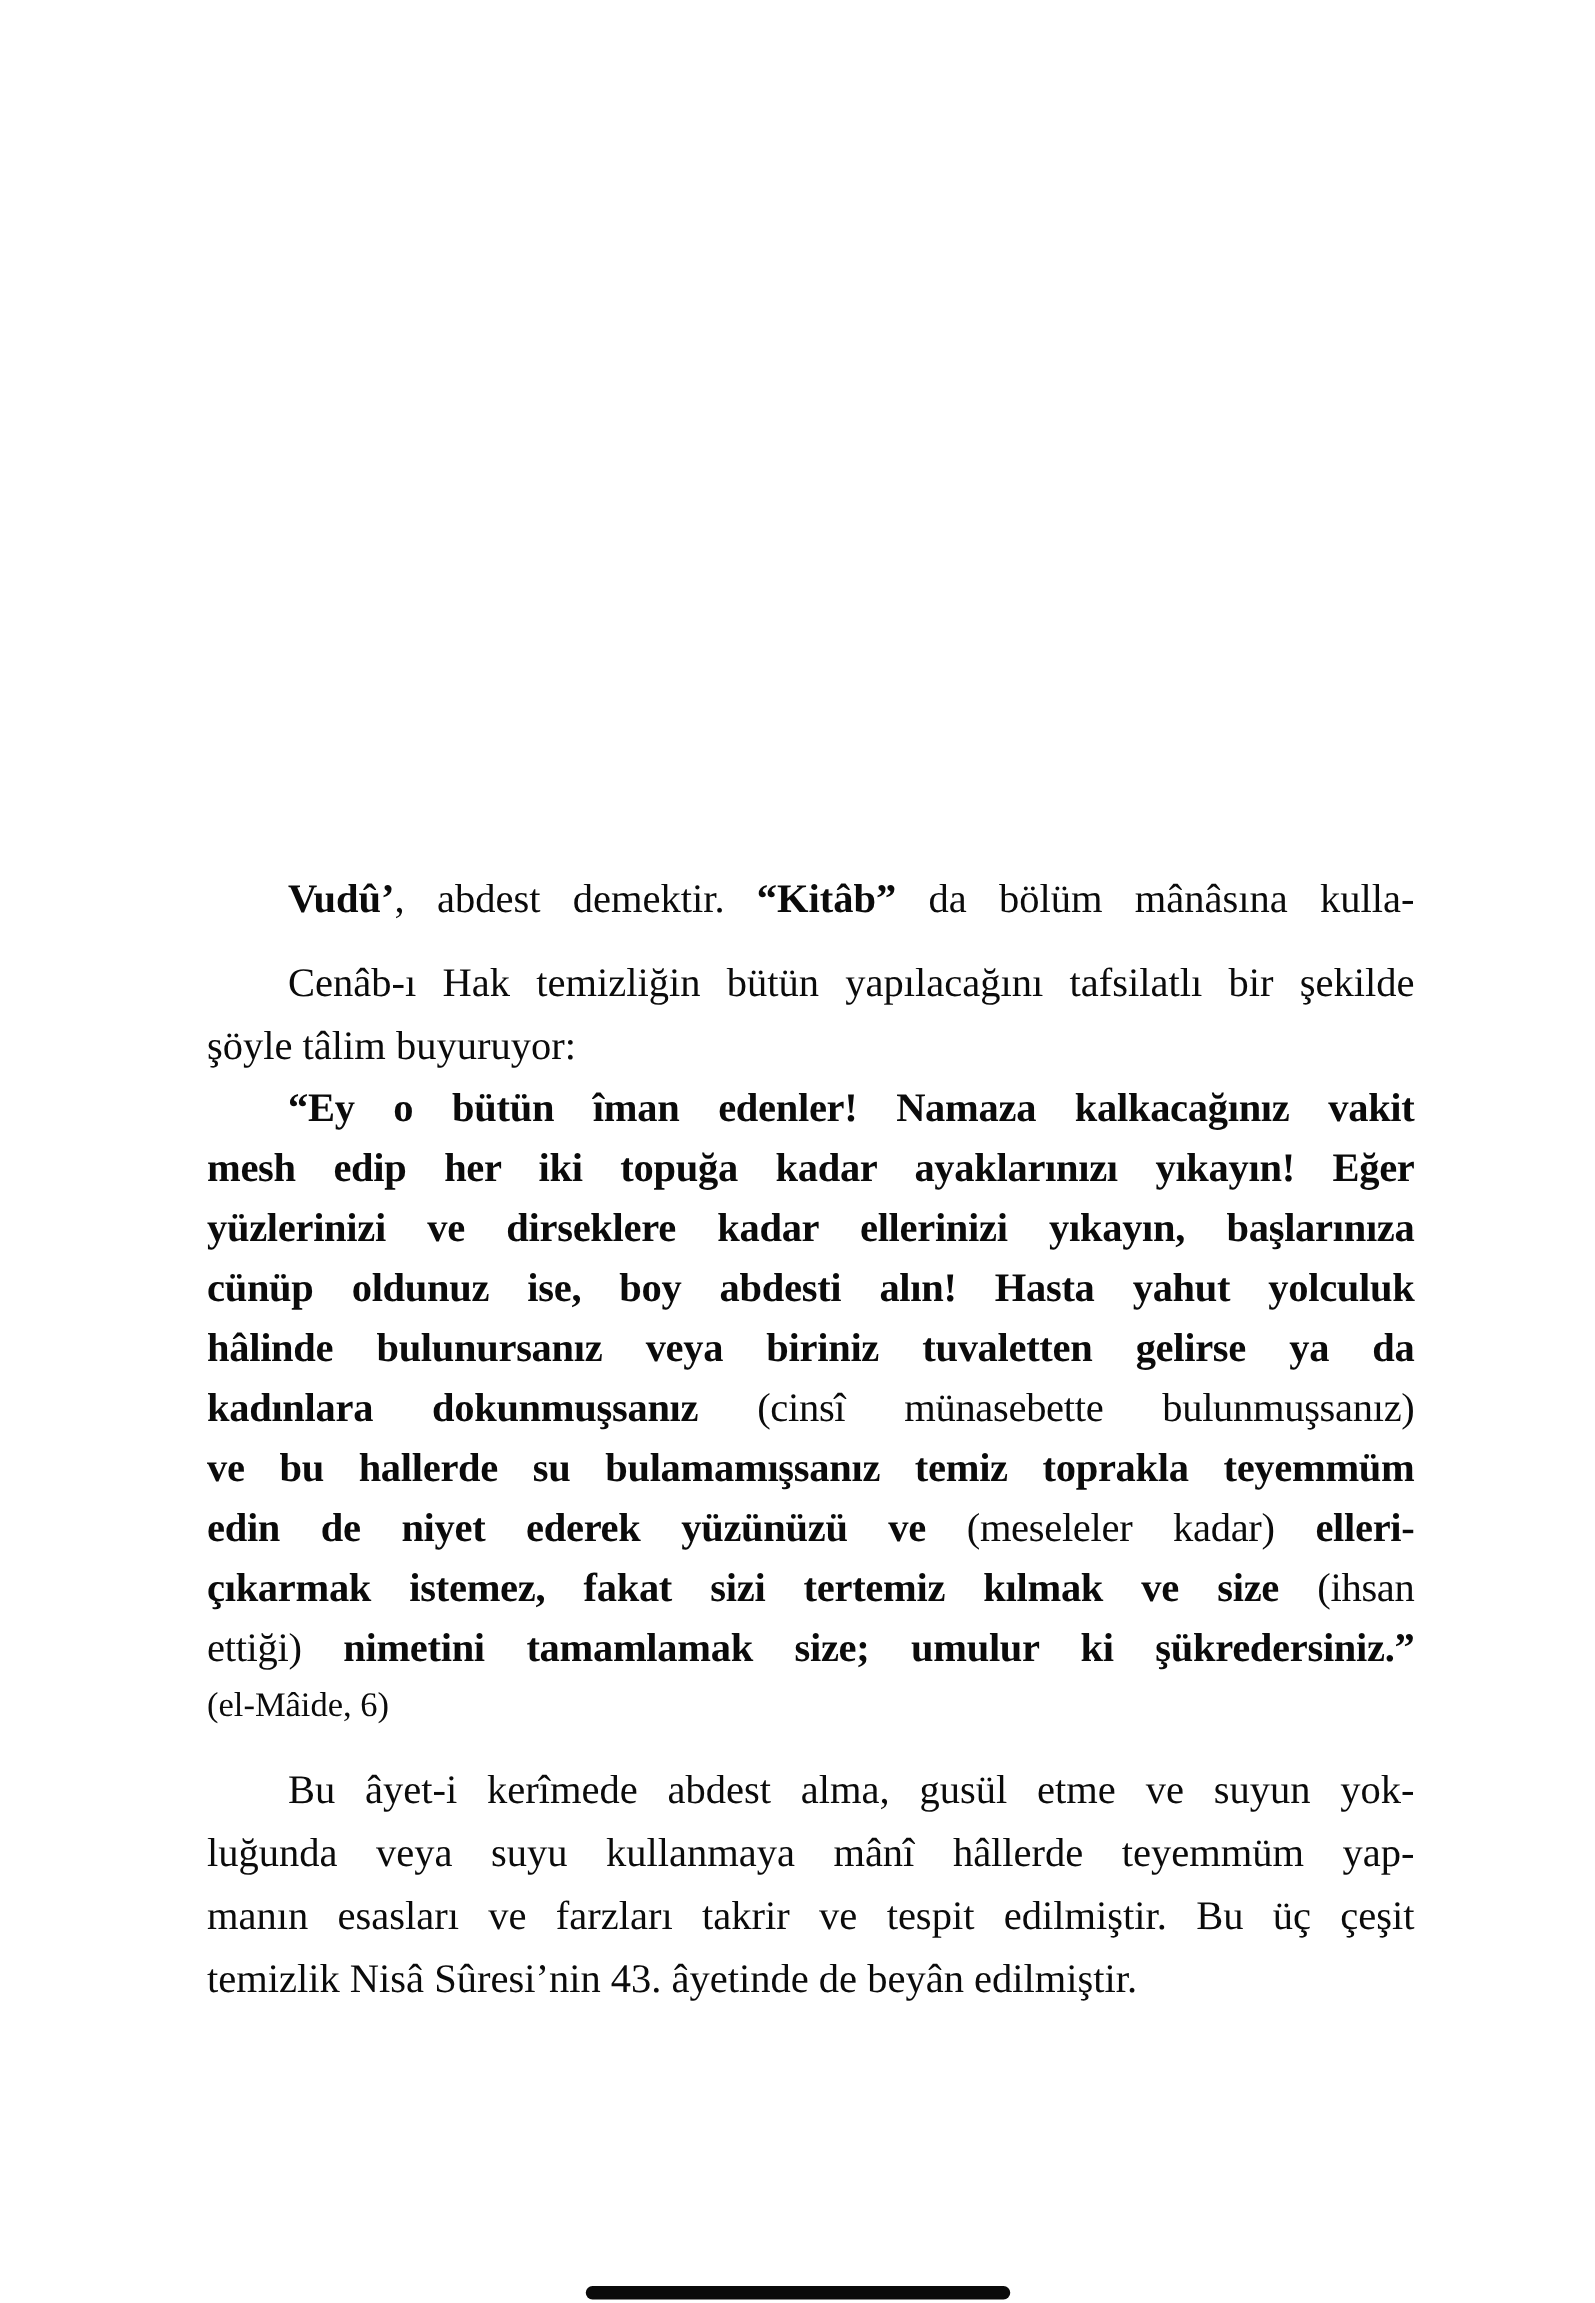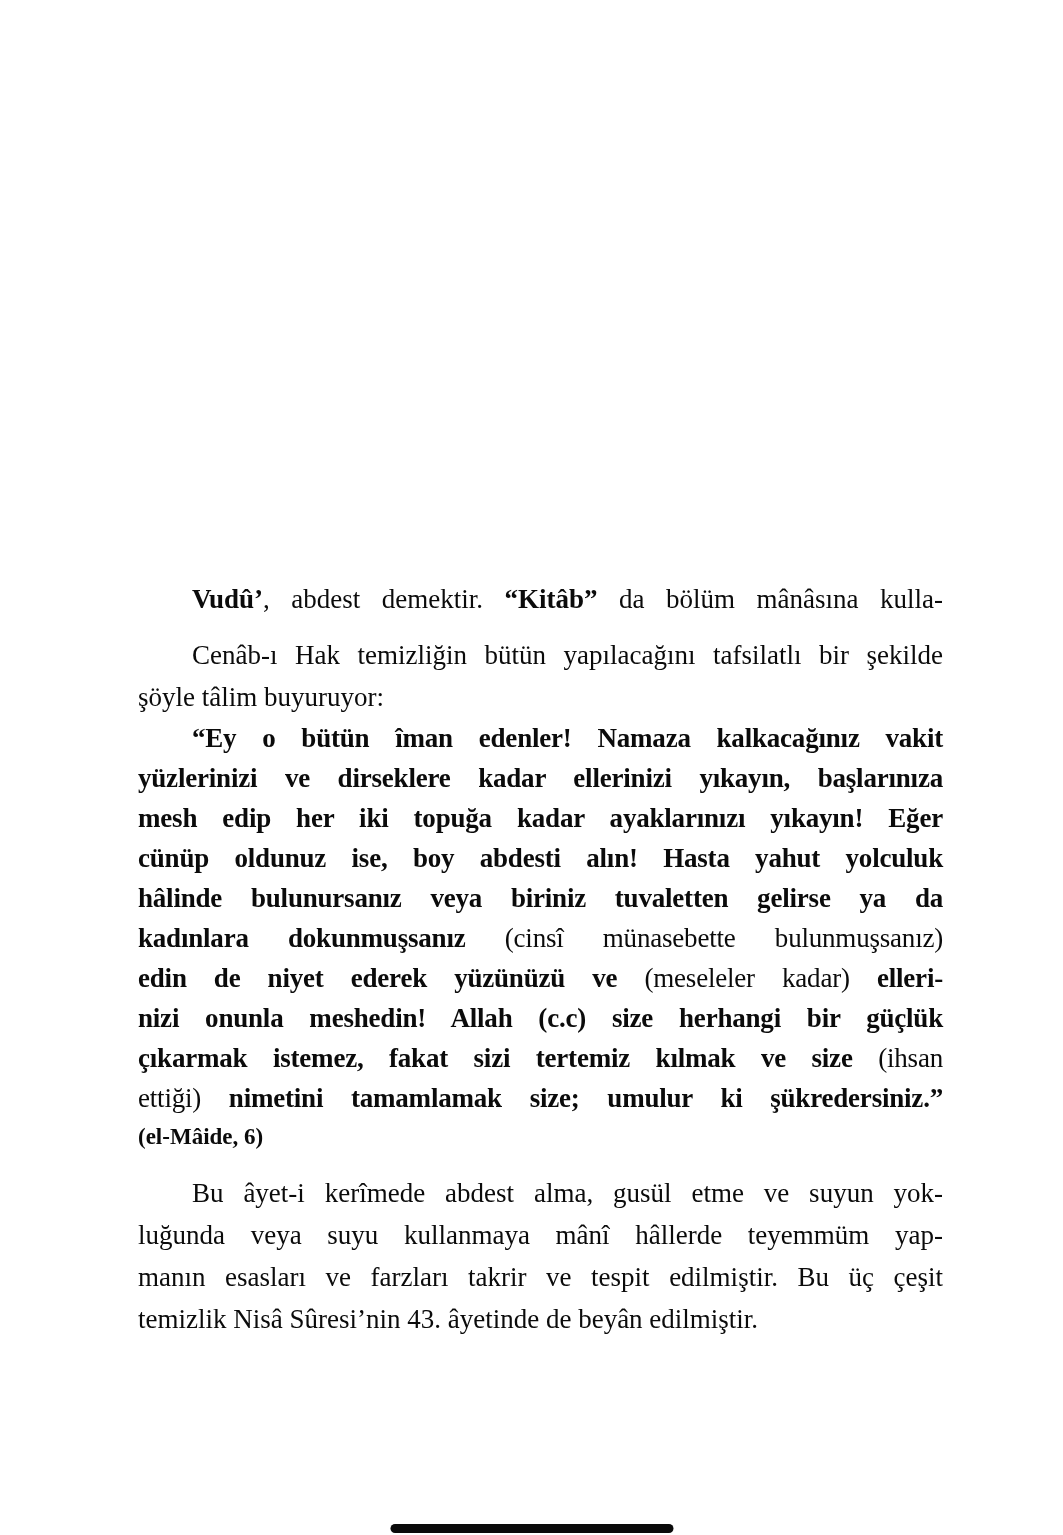--- a/index.html
+++ b/index.html
@@ -28,21 +28,21 @@
   }
   .quote {
     line-height: 40px;
     letter-spacing: -0.2px;
   }
   .p2 { margin-top: 14px; }
   .p3 { margin-top: 18px; }
   .citation {
     font-size: 23px;
     line-height: 34px;
-    font-weight: 700;
+    font-weight: 400;
     margin-top: 2px;
   }
   .tline {
     text-align: justify;
     text-align-last: justify;
   }
   .tline.lastline { text-align-last: left; }
   .quote .tline.lastline { text-align-last: justify; }
   .tline.firstline { text-indent: 54px; }
   .b { font-weight: 700; }
@@ -67,27 +67,27 @@
       <div class="tline firstline"><span class="b">Vudû’</span><span class="r">, abdest demektir. </span><span class="b">“Kitâb”</span><span class="r"> da bölüm mânâsına kulla-</span></div>
     </div>
 
   <div class="para p2">
       <div class="tline firstline"><span class="r">Cenâb-ı Hak temizliğin bütün yapılacağını tafsilatlı bir şekilde</span></div>
       <div class="tline lastline"><span class="r">şöyle tâlim buyuruyor:</span></div>
     </div>
 
   <div class="para quote">
       <div class="tline firstline"><span class="b">“Ey o bütün îman edenler! Namaza kalkacağınız vakit</span></div>
+      <div class="tline"><span class="b">mesh edip her iki topuğa kadar ayaklarınızı yıkayın! Eğer</span></div>
       <div class="tline"><span class="b">yüzlerinizi ve dirseklere kadar ellerinizi yıkayın, başlarınıza</span></div>
-      <div class="tline"><span class="b">mesh edip her iki topuğa kadar ayaklarınızı yıkayın! Eğer</span></div>
       <div class="tline"><span class="b">cünüp oldunuz ise, boy abdesti alın! Hasta yahut yolculuk</span></div>
       <div class="tline"><span class="b">hâlinde bulunursanız veya biriniz tuvaletten gelirse ya da</span></div>
       <div class="tline"><span class="b">kadınlara dokunmuşsanız </span><span class="r">(cinsî münasebette bulunmuşsanız)</span></div>
+      <div class="tline"><span class="b">ve bu hallerde su bulamamışsanız temiz toprakla teyemmüm</span></div>
       <div class="tline"><span class="b">edin de niyet ederek yüzünüzü ve </span><span class="r">(meseleler kadar) </span><span class="b">elleri-</span></div>
-      <div class="tline"><span class="b">nizi onunla meshedin! Allah (c.c) size herhangi bir güçlük</span></div>
       <div class="tline"><span class="b">çıkarmak istemez, fakat sizi tertemiz kılmak ve size </span><span class="r">(ihsan</span></div>
       <div class="tline lastline"><span class="r">ettiği) </span><span class="b">nimetini tamamlamak size; umulur ki şükredersiniz.”</span></div>
     </div>
 
   <div class="citation">(el-Mâide, 6)</div>
 
   <div class="para p3">
       <div class="tline firstline"><span class="r">Bu âyet-i kerîmede abdest alma, gusül etme ve suyun yok-</span></div>
       <div class="tline"><span class="r">luğunda veya suyu kullanmaya mânî hâllerde teyemmüm yap-</span></div>
       <div class="tline"><span class="r">manın esasları ve farzları takrir ve tespit edilmiştir. Bu üç çeşit</span></div>

